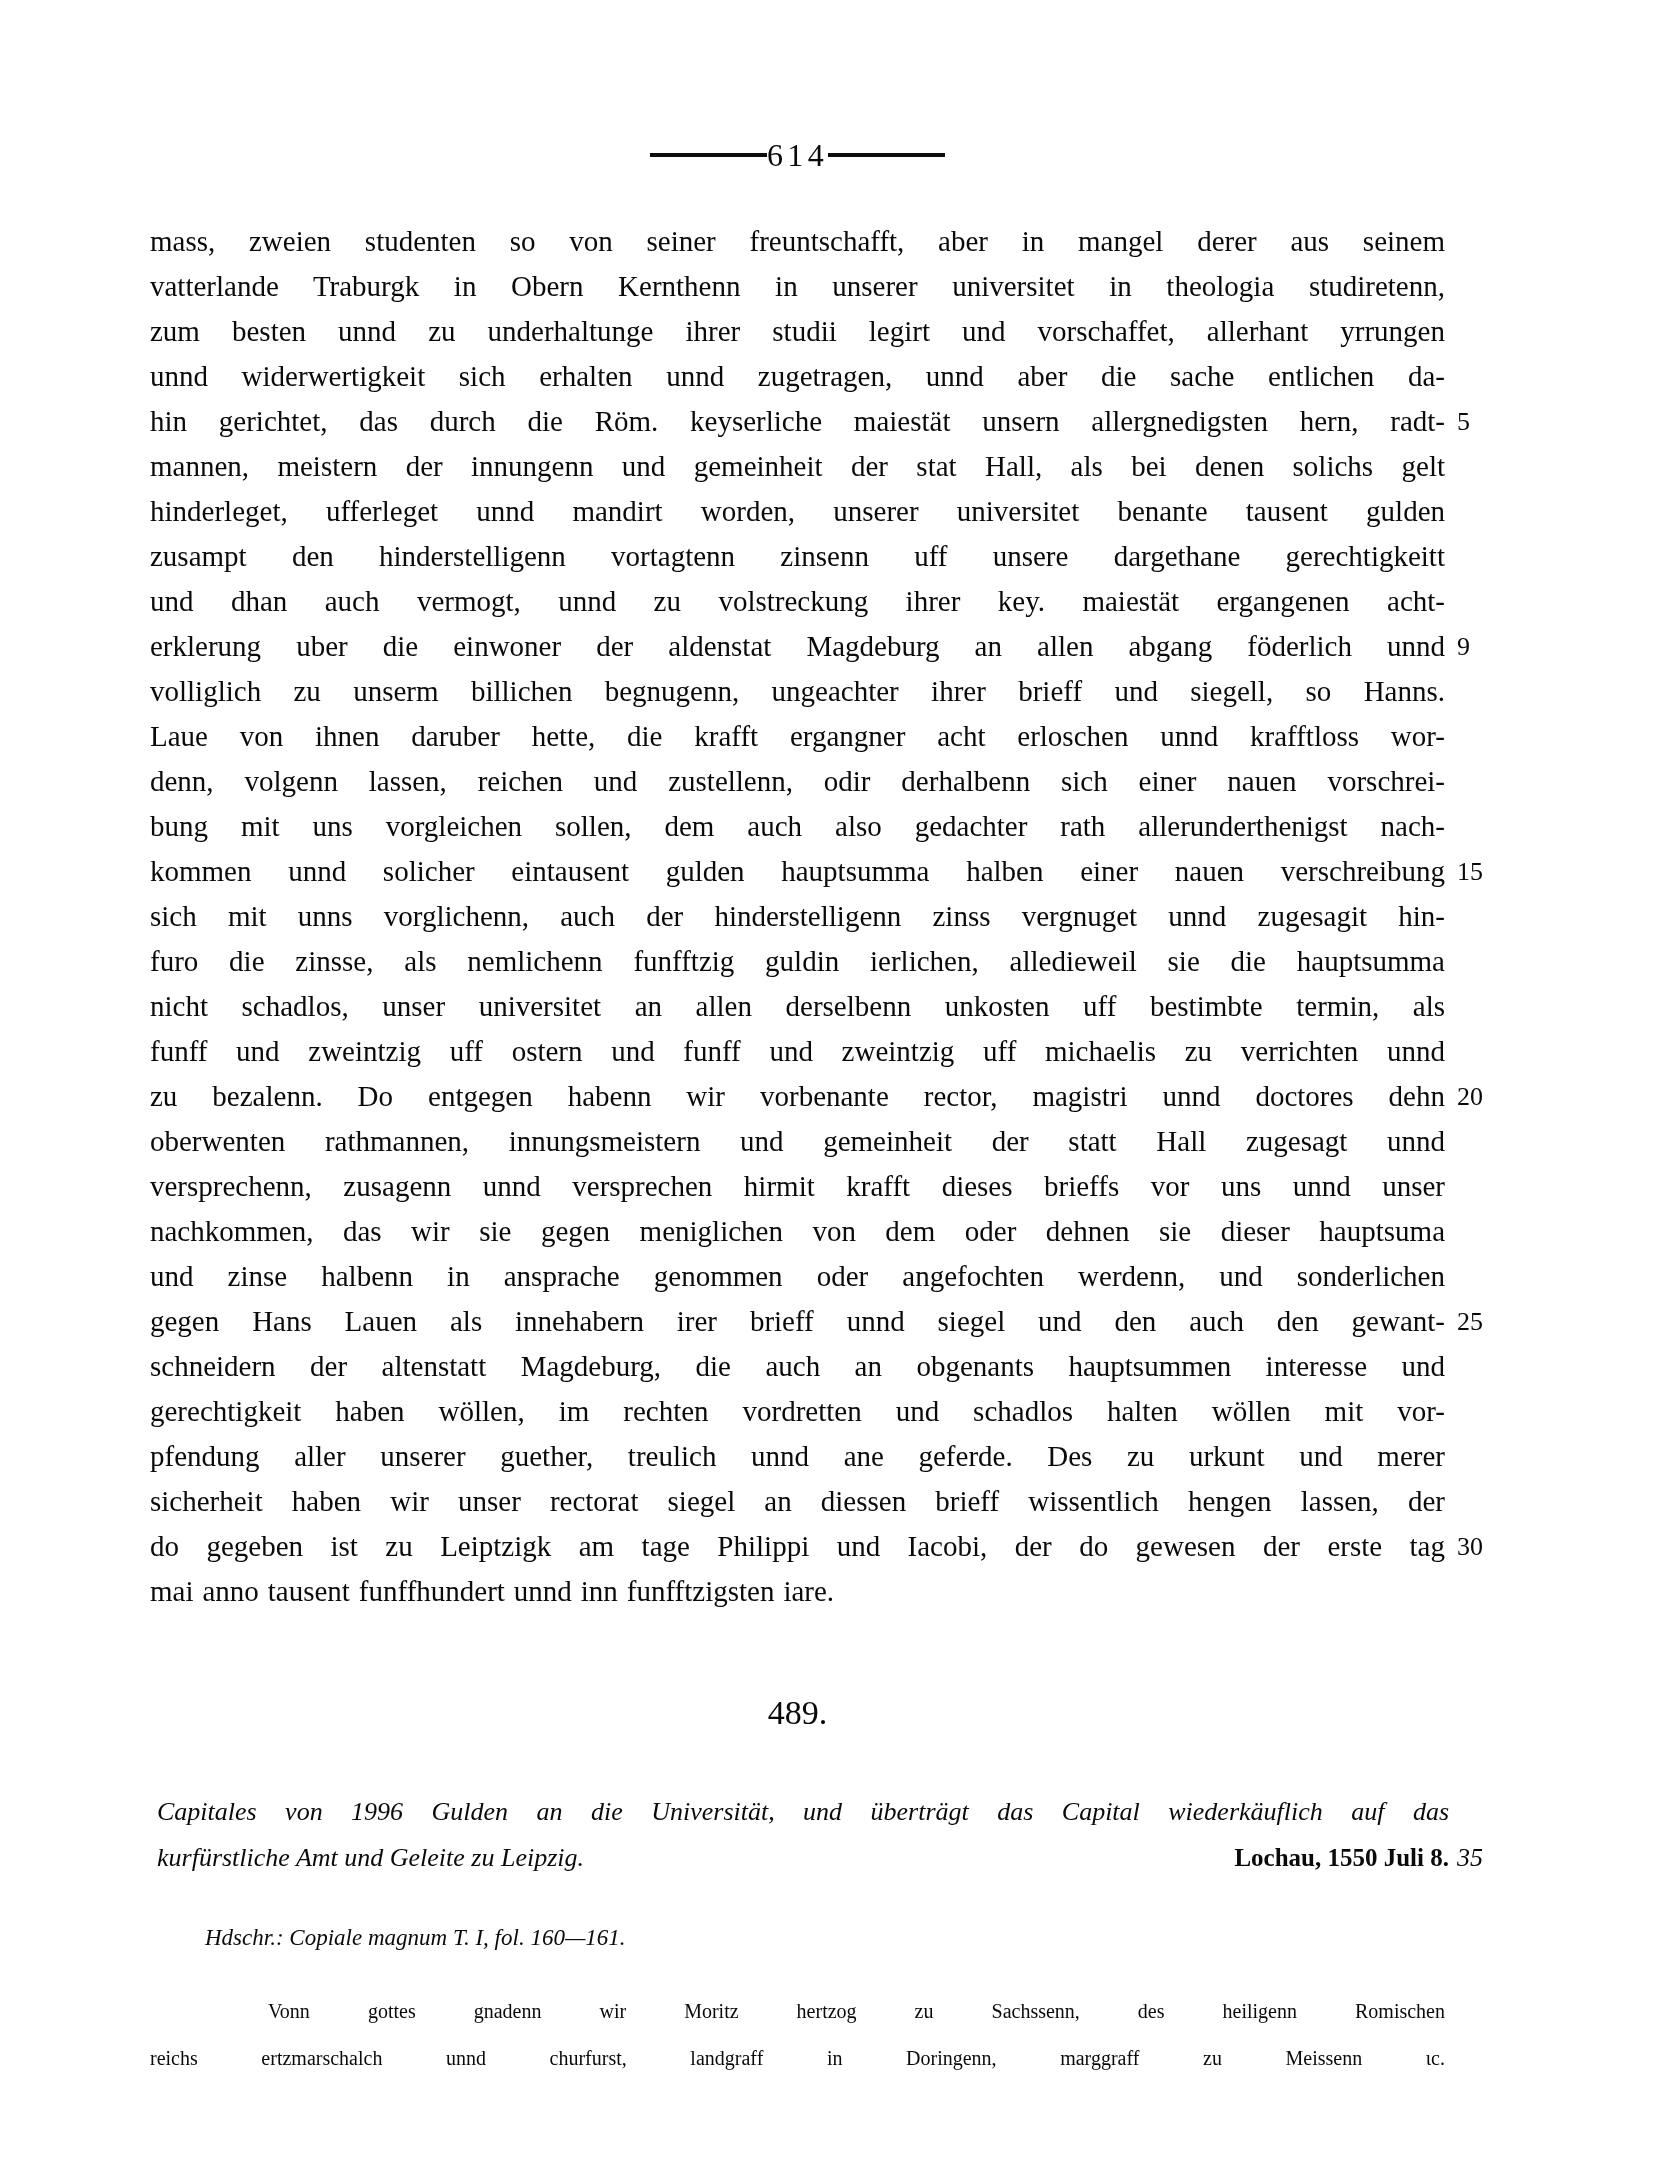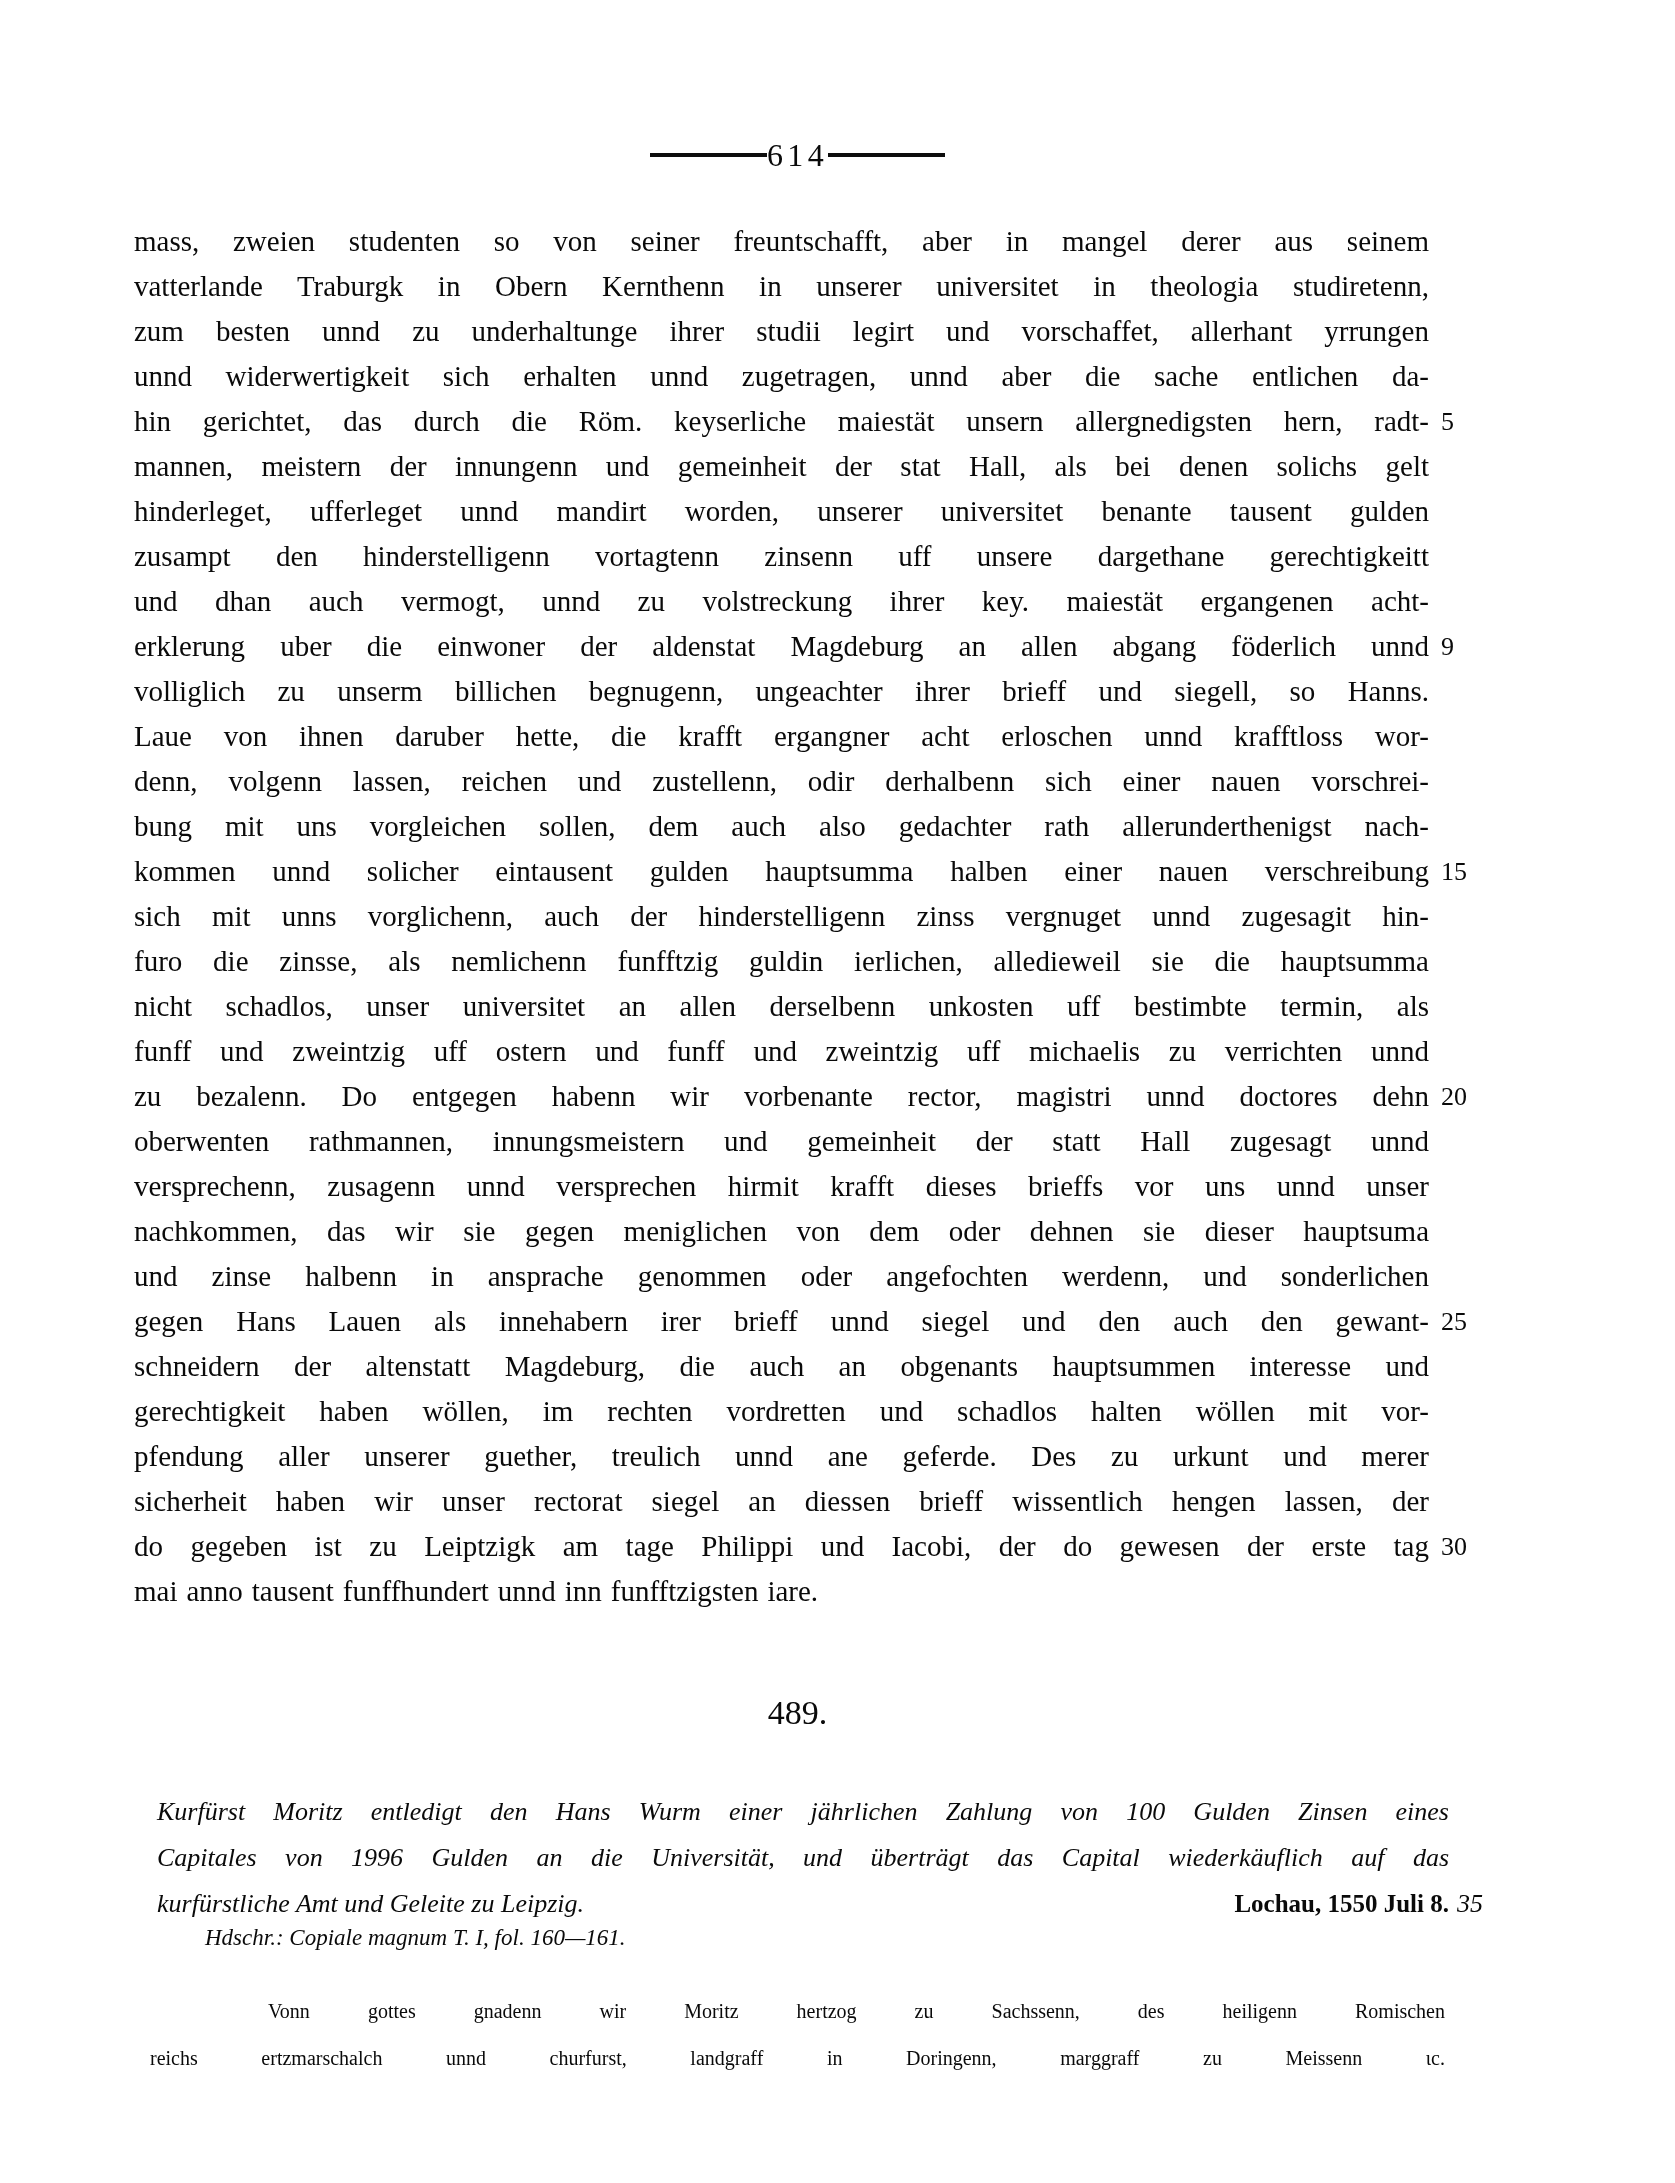--- a/index.html
+++ b/index.html
@@ -18,21 +18,21 @@
     display: flex; justify-content: center; align-items: center; 
   }
   .head-rule { width: 117px; height: 3.3px; background: #0d0d0d; }
   .page-number {
     font-size: 32px; line-height: 32px; letter-spacing: 4.4px;
     font-weight: 400;
   }
 
   
   .main-paragraph {
-    position: absolute; top: 219px; left: 134px; width: 1295px;
+    position: absolute; top: 219px; left: 150px; width: 1295px;
   }
   .line {
     position: relative;
     height: 45px; line-height: 45px;
     font-size: 29px;
     text-align: justify; text-align-last: justify;
     word-spacing: 1.7px;
     white-space: normal;
   }
   .line.last { text-align-last: left; }
@@ -120,21 +120,20 @@
     <div class="line">gerechtigkeit haben wöllen, im rechten vordretten und schadlos halten wöllen mit vor-</div>
     <div class="line">pfendung aller unserer guether, treulich unnd ane geferde. Des zu urkunt und merer</div>
     <div class="line">sicherheit haben wir unser rectorat siegel an diessen brieff wissentlich hengen lassen, der</div>
     <div class="line">do gegeben ist zu Leiptzigk am tage Philippi und Iacobi, der do gewesen der erste tag<span class="margin-num">30</span></div>
     <div class="line last">mai anno tausent funffhundert unnd inn funfftzigsten iare.</div>
   </div>
 
 <div class="entry-number">489.</div>
 
 <div class="entry-summary">
-    <div class="sum-line">Kurfürst Moritz entledigt den Hans Wurm einer jährlichen Zahlung von 100 Gulden Zinsen eines</div>
     <div class="sum-line">Capitales von 1996 Gulden an die Universität, und überträgt das Capital wiederkäuflich auf das</div>
     <div class="sum-line sum-last">
       <span>kurfürstliche Amt und Geleite zu Leipzig.</span>
       <span class="summary-date">Lochau, 1550 Juli 8.</span>
       <span class="margin-num" style="left: 1300px;">35</span>
     </div>
   </div>
 
 <div class="source-note">Hdschr.: Copiale magnum T. I, fol. 160—161.</div>
 

